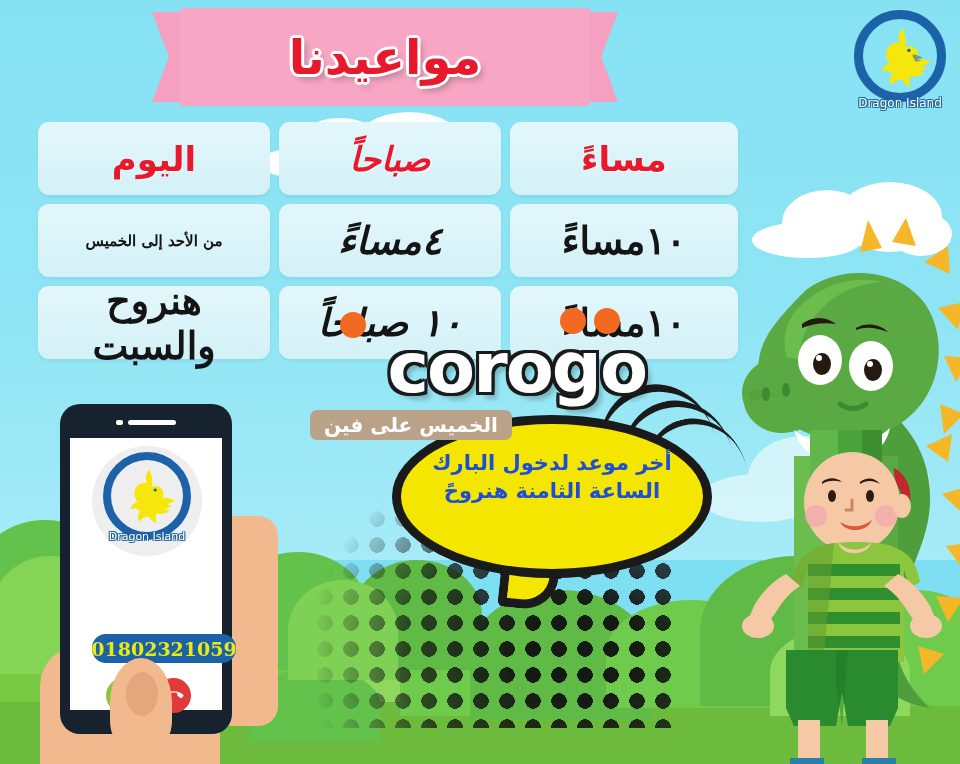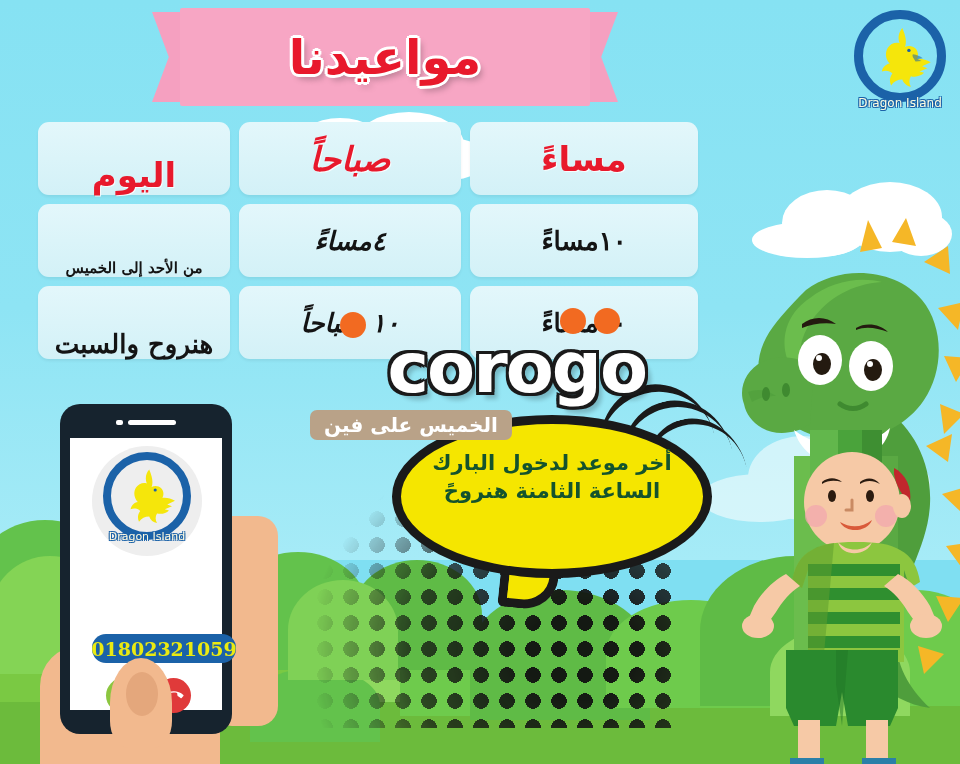--- a/index.html
+++ b/index.html
@@ -46,26 +46,26 @@
      white-space:nowrap;}
 
   
   .table{position:absolute;left:38px;top:122px;width:700px;}
   .trow{display:flex;flex-direction:row-reverse;gap:9px;margin-bottom:9px;}
   .cell{height:73px;border-radius:11px;
         background:linear-gradient(180deg,#e3f7fb 0%,#d3f1f7 100%);
         box-shadow:0 2px 3px rgba(0,0,0,.06);
         display:flex;align-items:center;justify-content:center;
         text-align:center;box-sizing:border-box;padding:0 6px;}
-  .c-day{width:192px;align-items:flex-end;}
+  .c-day{width:232px;}
   .c-am {width:222px;font-style:italic;}
   .c-pm {width:228px;}
   .hdr{color:#e8192c;font-size:34px;font-weight:bold;
        text-shadow:1px 1px 0 rgba(255,255,255,.8);}
-  .val{color:#141414;font-size:26px;font-weight:bold;font-family:"DejaVu Serif","Liberation Serif",serif;}
+  .val{color:#141414;font-size:38px;font-weight:bold;font-family:"DejaVu Serif","Liberation Serif",serif;}
   .val-sm{font-size:15px;}
 
   
   .phone-hand{position:absolute;left:52px;top:396px;width:220px;height:368px;}
   .phone-body{position:absolute;left:8px;top:8px;width:172px;height:330px;
      background:#16232e;border-radius:20px;}
   .phone-screen{position:absolute;left:18px;top:42px;width:152px;height:272px;background:#fff;}
   .speaker{position:absolute;left:76px;top:24px;width:48px;height:5px;background:#fff;border-radius:3px;}
   .speaker2{position:absolute;left:64px;top:24px;width:7px;height:5px;background:#fff;border-radius:2px;}
   .phone-num{position:absolute;left:22px;top:196px;width:144px;height:29px;
@@ -92,21 +92,21 @@
 
   
   .bubble{position:absolute;left:392px;top:415px;width:320px;height:185px;}
   .bubble-ell{position:absolute;left:0;top:0;width:320px;height:163px;
       background:#f5e600;border:9px solid #1a1a1a;border-radius:50%;box-sizing:border-box;}
   .bubble-tail{position:absolute;left:108px;top:138px;width:58px;height:56px;
       background:#f5e600;border:9px solid #1a1a1a;box-sizing:border-box;
       border-radius:0 0 60% 6px;transform:rotate(6deg);border-top:none;}
   .bubble-tail-mask{position:absolute;left:112px;top:128px;width:52px;height:22px;background:#f5e600;}
   .bubble-text{position:absolute;left:18px;top:34px;width:284px;
-      text-align:center;color:#14532d;font-size:21px;font-weight:bold;line-height:1.34;}
+      text-align:center;color:#1d4ed8;font-size:21px;font-weight:bold;line-height:1.34;}
   .swoosh{position:absolute;border:0 solid #1a1a1a;border-top-width:7px;border-radius:50%;}
 
   
   .halftone{position:absolute;left:312px;top:428px;width:360px;height:300px;
      background-image:radial-gradient(#111 42%,transparent 43%);
      background-size:26px 26px;
      -webkit-mask-image:radial-gradient(ellipse at 75% 75%,#000 15%,rgba(0,0,0,.75) 45%,transparent 72%);
      mask-image:radial-gradient(ellipse at 75% 75%,#000 15%,rgba(0,0,0,.75) 45%,transparent 72%);
      opacity:.95;}
 

